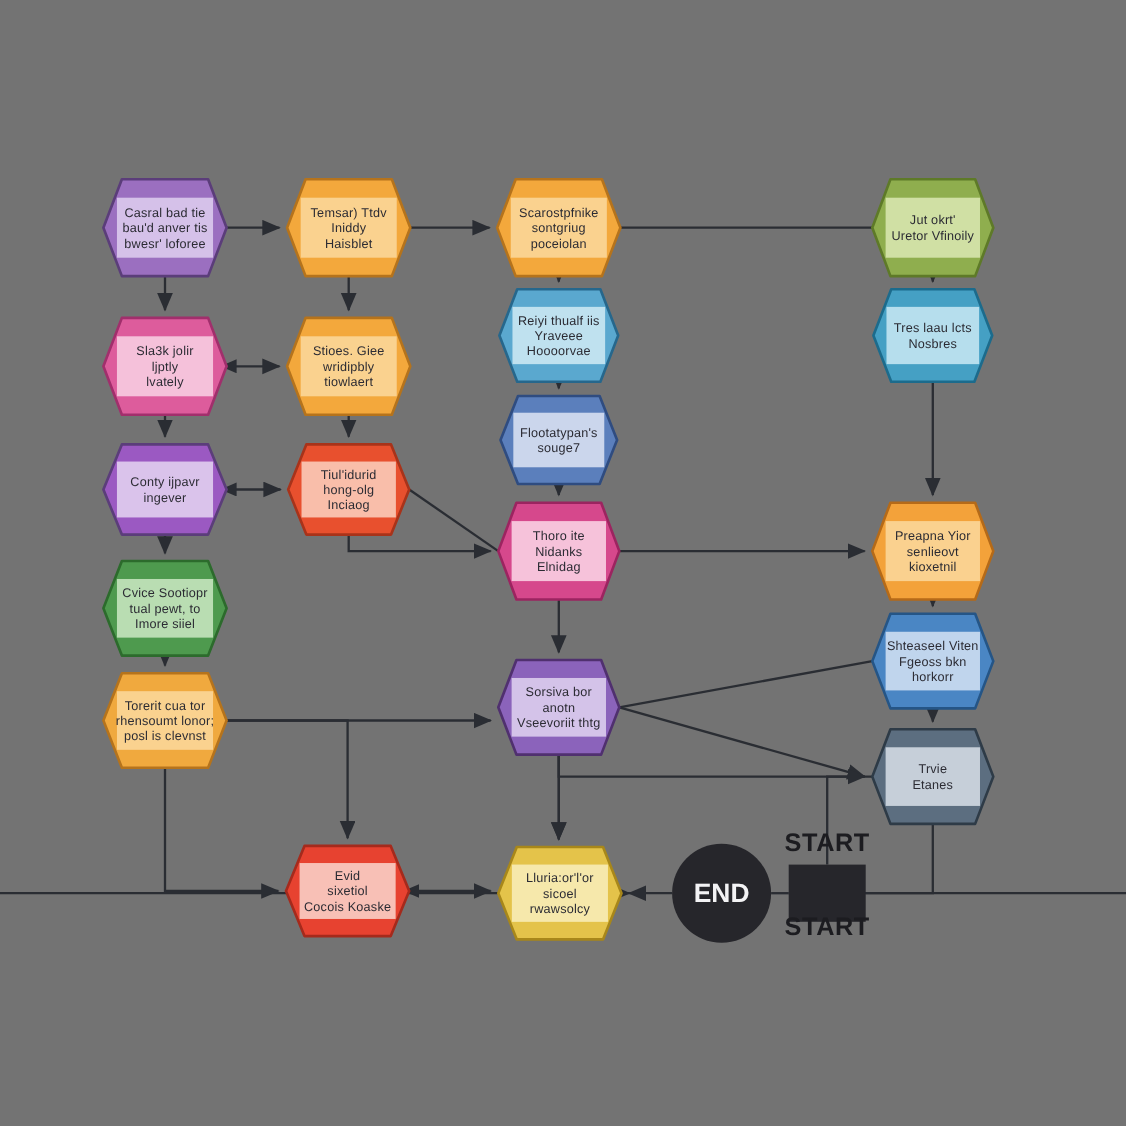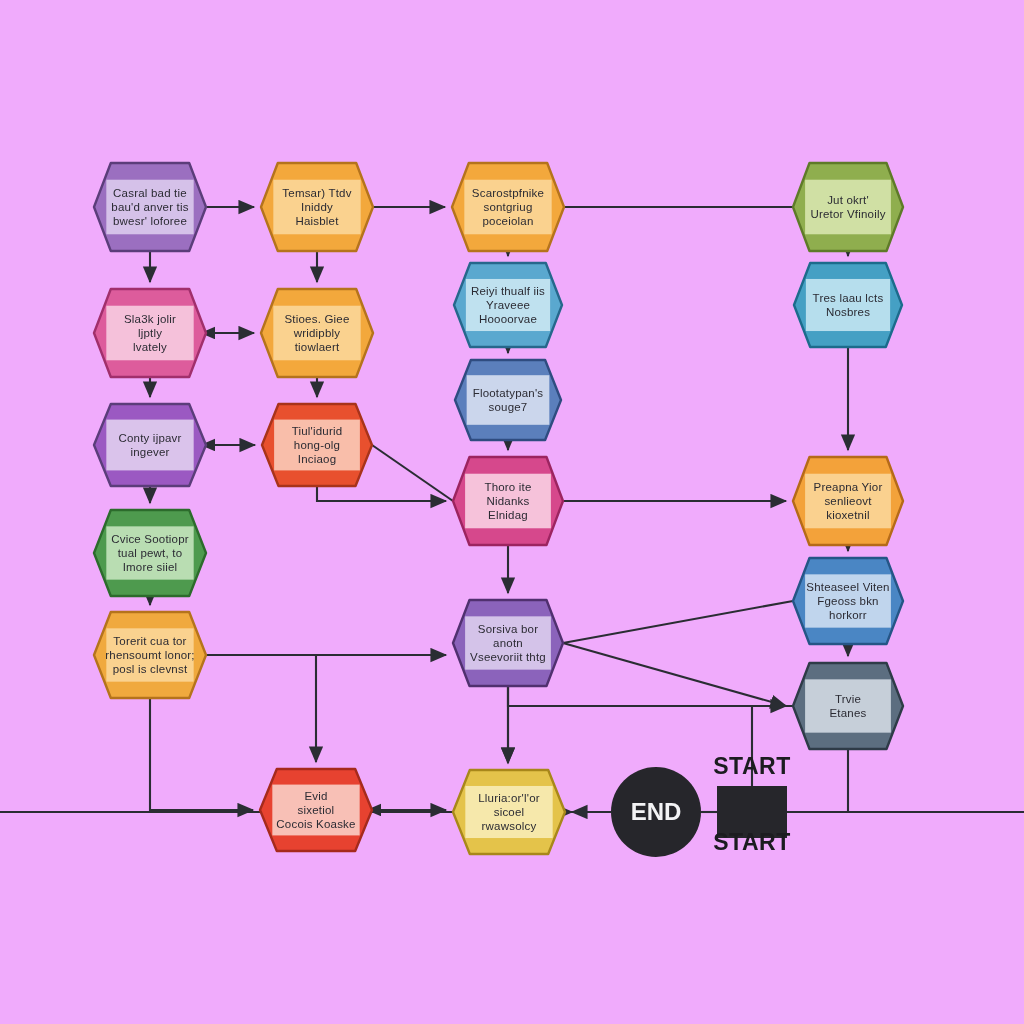--- a/index.html
+++ b/index.html
@@ -1,18 +1,18 @@
 <!DOCTYPE html>
 <html><head>
 <meta charset="utf-8">
 <style>
   html,body{margin:0;padding:0;background:#ffffff;}
   body{width:1024px;height:1024px;overflow:hidden;
        font-family:"Liberation Sans","DejaVu Sans",sans-serif;}
-  #stage{position:relative;width:1024px;height:1024px;background:#f0abfc;}
+  #stage{position:relative;width:1024px;height:1024px;background:#737373;}
   svg#canvas{position:absolute;left:0;top:0;width:1024px;height:1024px;}
   .nodetext{font-family:"Liberation Sans","DejaVu Sans",sans-serif;
             font-size:11.5px;fill:#2b2b33;letter-spacing:.2px;}
   .termtext{font-family:"Liberation Sans","DejaVu Sans",sans-serif;
             font-weight:bold;fill:#f3f3f5;}
   .startlabel{font-family:"Liberation Sans","DejaVu Sans",sans-serif;
               font-weight:bold;font-size:23px;fill:#1c1c20;letter-spacing:.5px;}
   .edge{stroke:#2a2d33;stroke-width:2.1;fill:none;}
 </style>
 </head>

